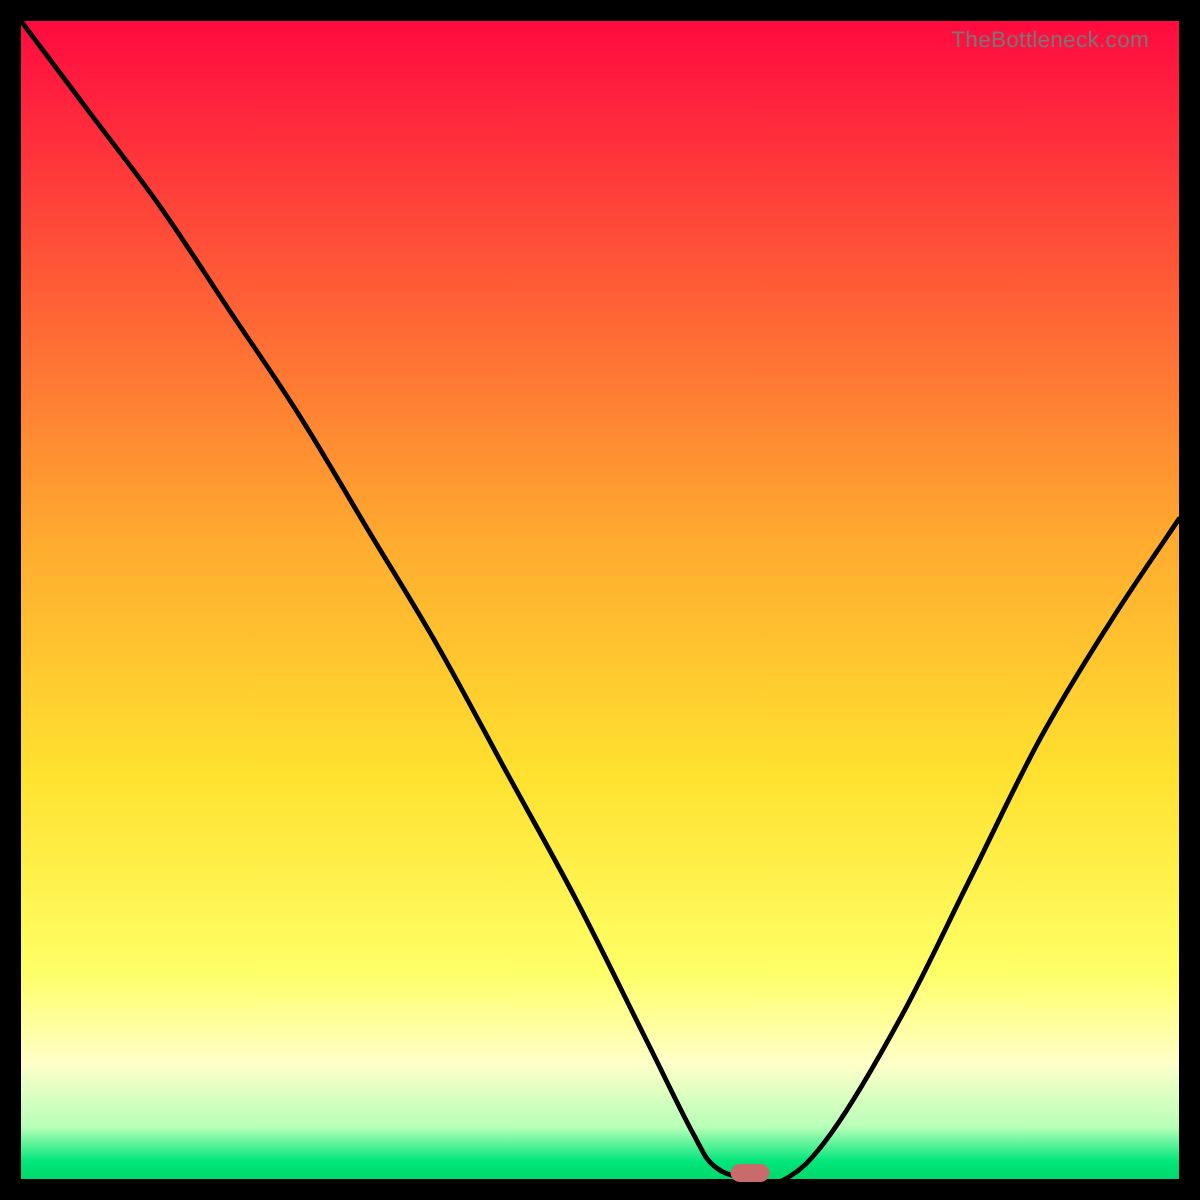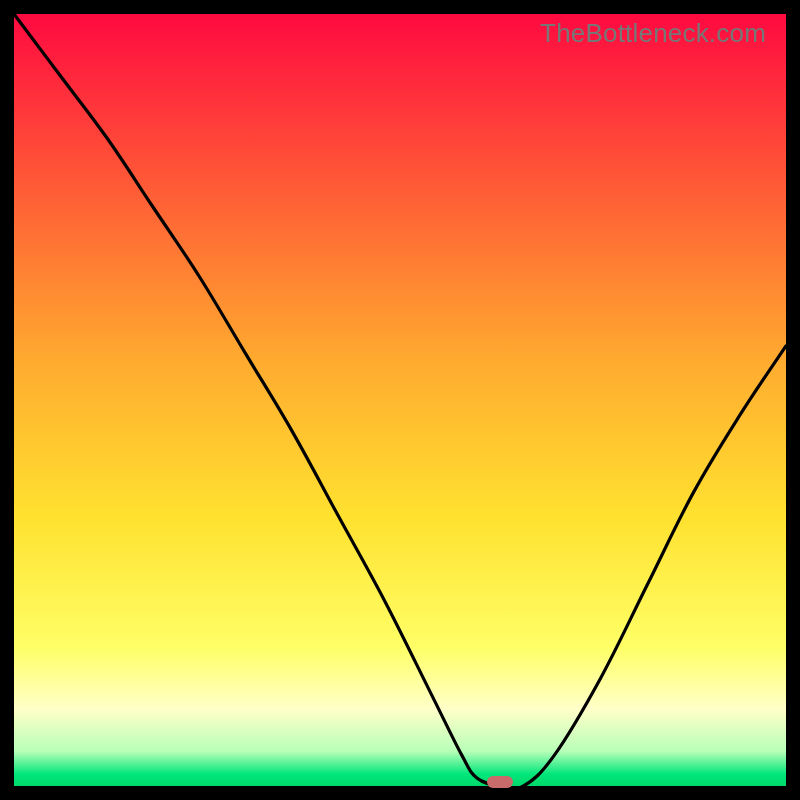--- a/index.html
+++ b/index.html
@@ -24,21 +24,21 @@
     left: 0;
     top: 0;
     width: 772px;
     height: 772px;
   }
   .watermark {
     position: absolute;
     top: 4px;
     right: 20px;
     color: #777;
-    font-size: 26px;
+    font-size: 15px;
     font-weight: 500;
     letter-spacing: 0.2px;
   }
   .marker {
     position: absolute;
     width: 26px;
     height: 12px;
     border-radius: 6px;
     background: #c96a6b;
   }

